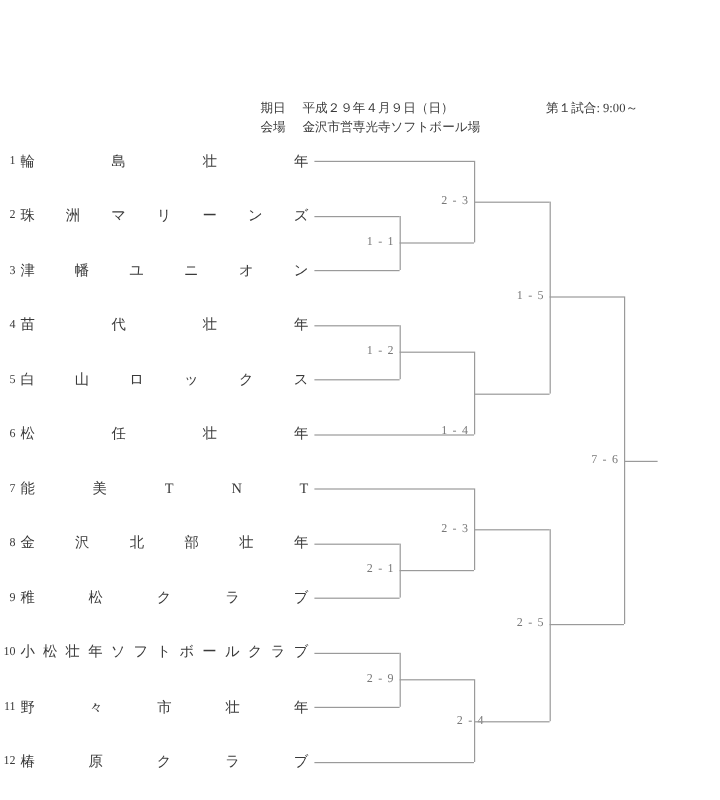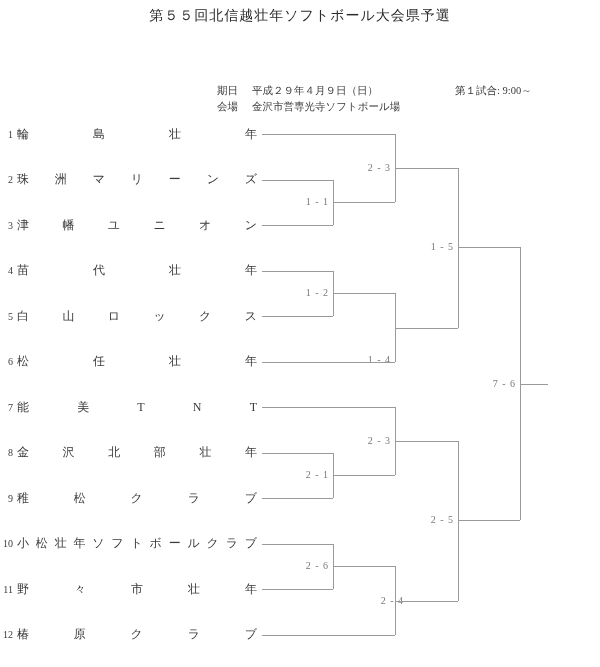--- a/index.html
+++ b/index.html
@@ -33,21 +33,20 @@
     letter-spacing:1px;color:var(--label-color);white-space:nowrap;text-align:right;
   }
   .line-h{position:absolute;height:1px;background:var(--line-color);}
   .line-v{position:absolute;width:1px;background:var(--line-color);}
 </style>
 </head>
 <body>
 
 <div class="page">
 
-  <div class="title">第５５回北信越壮年ソフトボール大会県予選</div>
 
   <div class="info-item" style="left:217px;top:49px;">期日</div>
   <div class="info-item" style="left:252px;top:49px;font-family:Liberation Mono, monospace;">平成２９年４月９日（日）</div>
   <div class="info-item" style="left:455px;top:49px;">第１試合: 9:00～</div>
   <div class="info-item" style="left:217px;top:65px;">会場</div>
   <div class="info-item" style="left:252px;top:65px;">金沢市営専光寺ソフトボール場</div>
 
   <div class="team-row" style="top:126.5px;">
     <span class="team-no">1</span>
     <span class="team-name">
@@ -178,21 +177,21 @@
         <span>ブ</span>
       </span>
   </div>
 
   <div class="match-label" style="right:271px;top:195px;">1 - 1</div>
   <div class="match-label" style="right:271px;top:286px;">1 - 2</div>
   <div class="match-label" style="right:209px;top:161px;">2 - 3</div>
   <div class="match-label" style="right:209px;top:320.5px;margin-top:32px;">1 - 4</div>
   <div class="match-label" style="right:146px;top:239.5px;">1 - 5</div>
   <div class="match-label" style="right:271px;top:468px;">2 - 1</div>
-  <div class="match-label" style="right:271px;top:559px;">2 - 6</div>
+  <div class="match-label" style="right:271px;top:559px;">2 - 9</div>
   <div class="match-label" style="right:209px;top:434px;">2 - 3</div>
   <div class="match-label" style="right:196px;top:593.5px;">2 - 4</div>
   <div class="match-label" style="right:146px;top:512.5px;">2 - 5</div>
   <div class="match-label" style="right:84px;top:376.5px;">7 - 6</div>
 
   <div id="bracket-lines">
       <div class="line-h" style="left: 262px; top: 134px; width: 133px;"></div>
       <div class="line-h" style="left: 262px; top: 179.5px; width: 71px;"></div>
       <div class="line-h" style="left: 262px; top: 225px; width: 71px;"></div>
       <div class="line-h" style="left: 262px; top: 270.5px; width: 71px;"></div>

